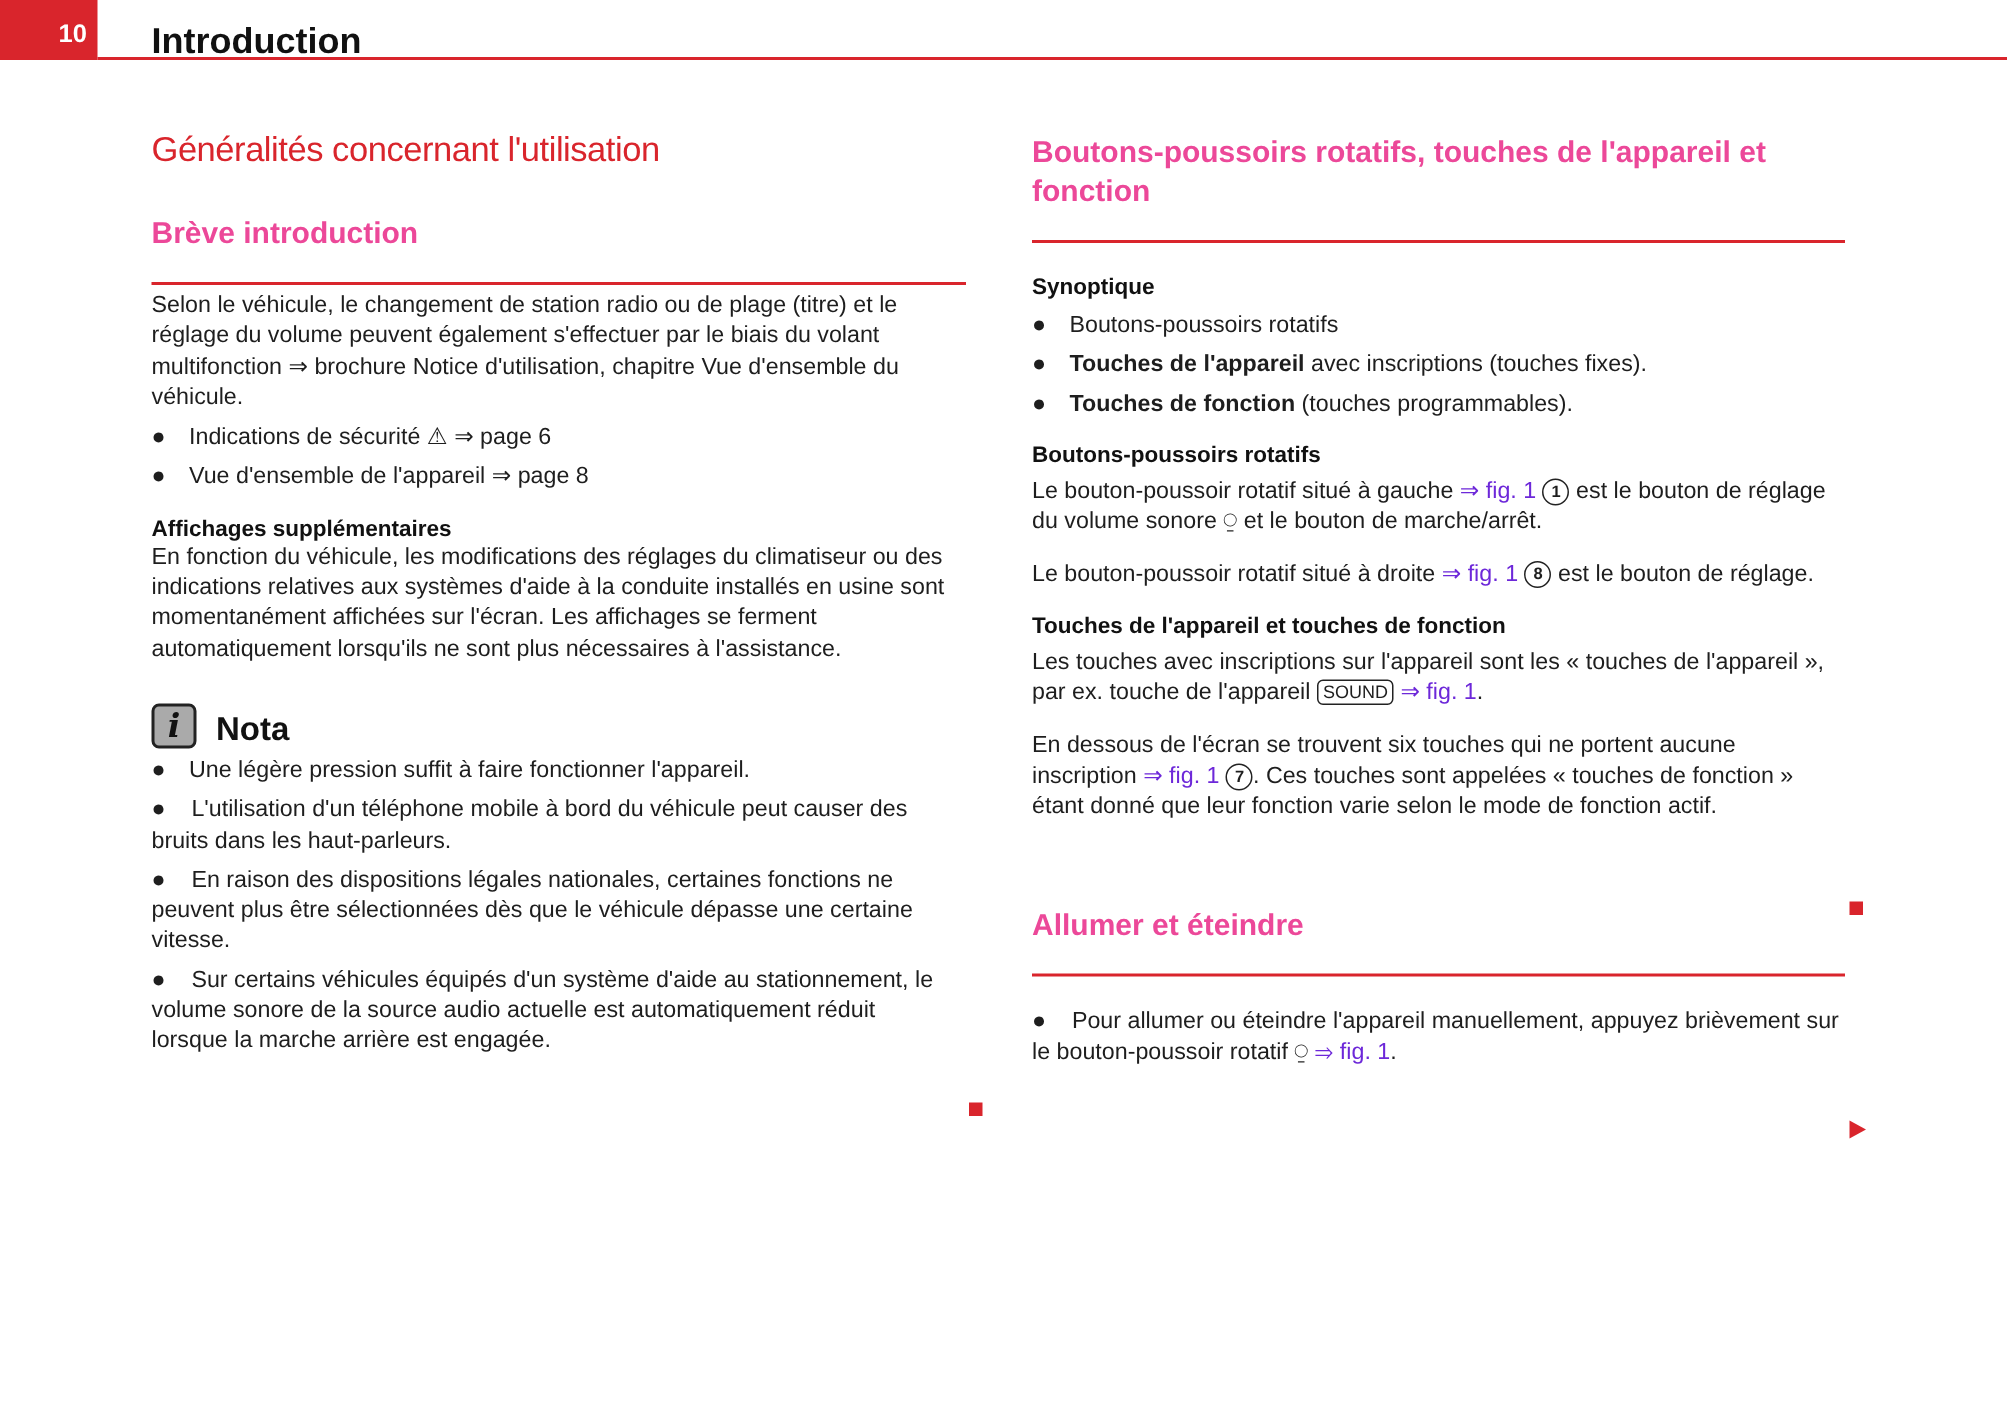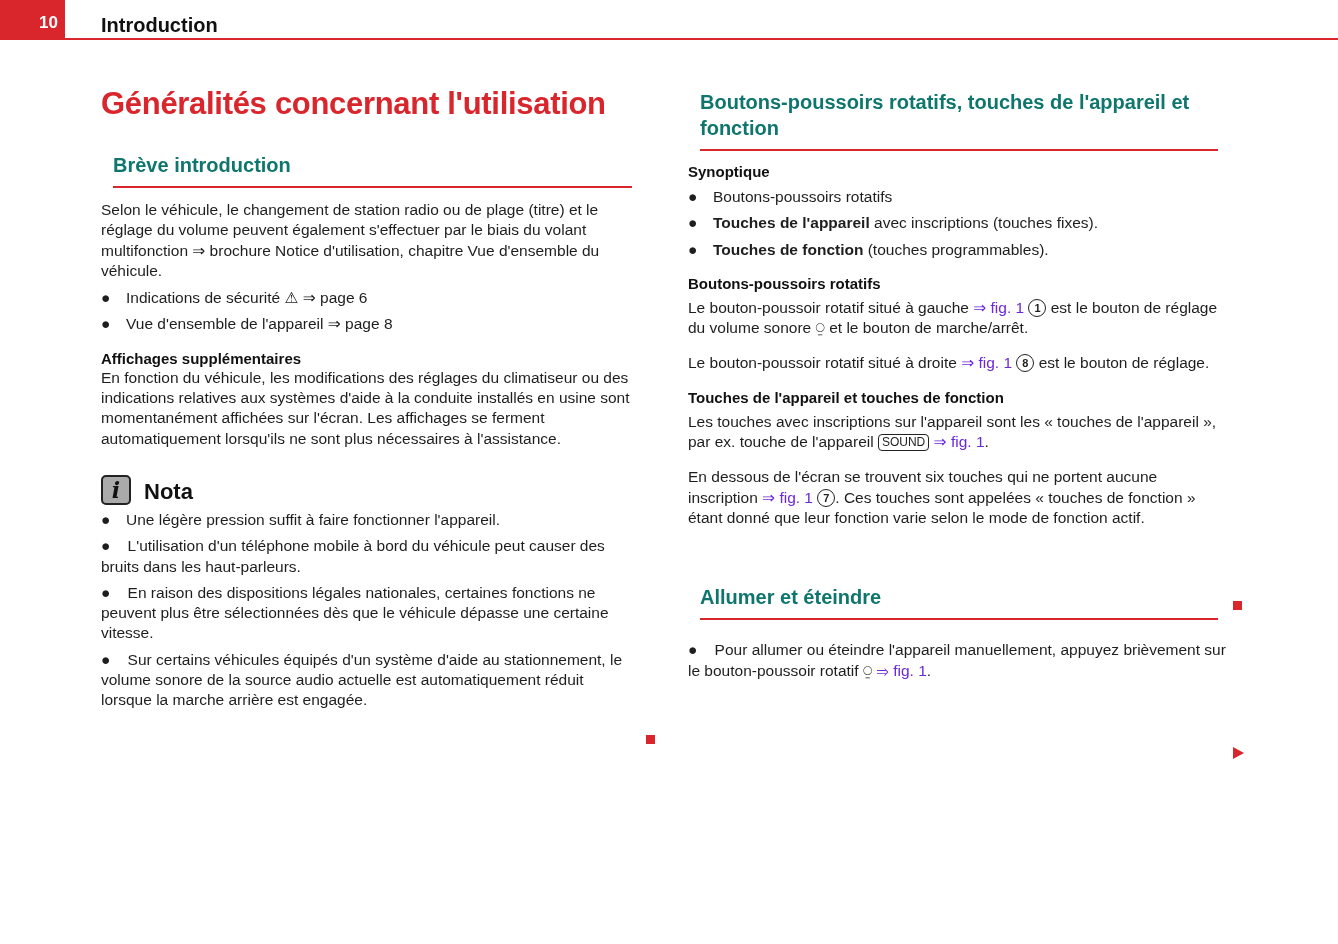--- a/index.html
+++ b/index.html
@@ -1,27 +1,27 @@
 <!DOCTYPE html>
 <html><head>
 <meta charset="utf-8">
 <style>
   html, body { margin:0; padding:0; background:#fff; }
   body { width:1338px; height:944px; position:relative; overflow:hidden;
          font-family:"Liberation Sans", sans-serif; color:#1e1e1e; }
   .hdr-num { position:absolute; left:0; top:0; width:65px; height:40px; background:#d9252c;
              color:#fff; font-weight:bold; font-size:17px; display:flex; align-items:center;
              justify-content:flex-end; padding-right:7px; box-sizing:border-box; padding-top:6px; }
-  .hdr-title { position:absolute; left:101px; top:14px; font-weight:bold; font-size:20px; color:#111; }
+  .hdr-title { position:absolute; left:101px; top:14px; font-weight:bold; font-size:24px; color:#111; }
   .hdr-line { position:absolute; left:65px; right:0; top:38px; height:2px; background:#d9252c; }
   .col { position:absolute; }
   .left { left:101px; top:86px; width:543px; }
   .right { left:688px; top:86px; width:542px; }
-  .h1 { color:#d9252c; font-weight:bold; font-size:31px; margin:0; letter-spacing:-0.3px; }
-  .h2 { color:#0f766e; font-weight:bold; font-size:20px; margin:12px; padding-bottom:8px;
+  .h1 { color:#d9252c; font-weight:normal; font-size:23px; margin:0; letter-spacing:-0.3px; }
+  .h2 { color:#ec4899; font-weight:bold; font-size:20px; margin:0; padding-bottom:19px;
         border-bottom:2px solid #d9252c; line-height:26px; }
   .h3 { font-weight:bold; font-size:15px; margin:0; color:#111; }
   p, .li { font-size:15.5px; line-height:20.3px; margin:0; }
   .li { position:relative; padding-left:25px; }
   .li .dot { position:absolute; left:0; top:0; }
   .ref { color:#6d28d9; }
   .circ { display:inline-block; width:16px; height:16px; border:1.5px solid #222; border-radius:50%;
           font-size:11px; font-weight:bold; text-align:center; line-height:16px; vertical-align:1px; }
   .key { display:inline-block; border:1.5px solid #222; border-radius:4px; font-size:12px;
          padding:0 3px; line-height:15px; vertical-align:1px; }
@@ -61,21 +61,21 @@
   </div>
   <div class="li" style="margin-top:5px"><span class="dot">●</span><span>Une légère pression suffit à faire fonctionner l'appareil.</span></div>
   <p style="margin-top:6px">●&nbsp;&nbsp;&nbsp;&nbsp;<span>L'utilisation d'un téléphone mobile à bord du véhicule peut causer des bruits dans les haut-parleurs.</span></p>
   <p style="margin-top:6px">●&nbsp;&nbsp;&nbsp;&nbsp;<span>En raison des dispositions légales nationales, certaines fonctions ne peuvent plus être sélectionnées dès que le véhicule dépasse une certaine vitesse.</span></p>
   <p style="margin-top:6px; width:530px">●&nbsp;&nbsp;&nbsp;&nbsp;<span>Sur certains véhicules équipés d'un système d'aide au stationnement, le volume sonore de la source audio actuelle est automatiquement réduit lorsque la marche arrière est engagée.</span></p>
 </div>
 <div class="endsq" style="left:646px; top:735px"></div>
 
 <div class="col right">
   <h2 class="h2" style="margin-top:3px">Boutons-poussoirs rotatifs, touches de l'appareil et fonction</h2>
-  <div class="h3" style="">Synoptique</div>
+  <div class="h3" style="margin-top:21px">Synoptique</div>
   <div class="li" style="margin-top:7px"><span class="dot">●</span><b></b><span>Boutons-poussoirs rotatifs</span></div>
   <div class="li" style="margin-top:6px"><span class="dot">●</span><b>Touches de l'appareil</b><span> avec inscriptions (touches fixes).</span></div>
   <div class="li" style="margin-top:6px"><span class="dot">●</span><b>Touches de fonction</b><span> (touches programmables).</span></div>
 
   <div class="h3" style="margin-top:15px">Boutons-poussoirs rotatifs</div>
   <p style="margin-top:6px">
     <span>Le bouton-poussoir rotatif situé à gauche </span><span class="ref">⇒ fig. 1</span>
     <span class="circ">1</span><span> est le bouton de réglage du volume sonore </span><span>⍜</span><span> et le bouton de marche/arrêt.</span>
   </p>
   <p style="margin-top:15px">

